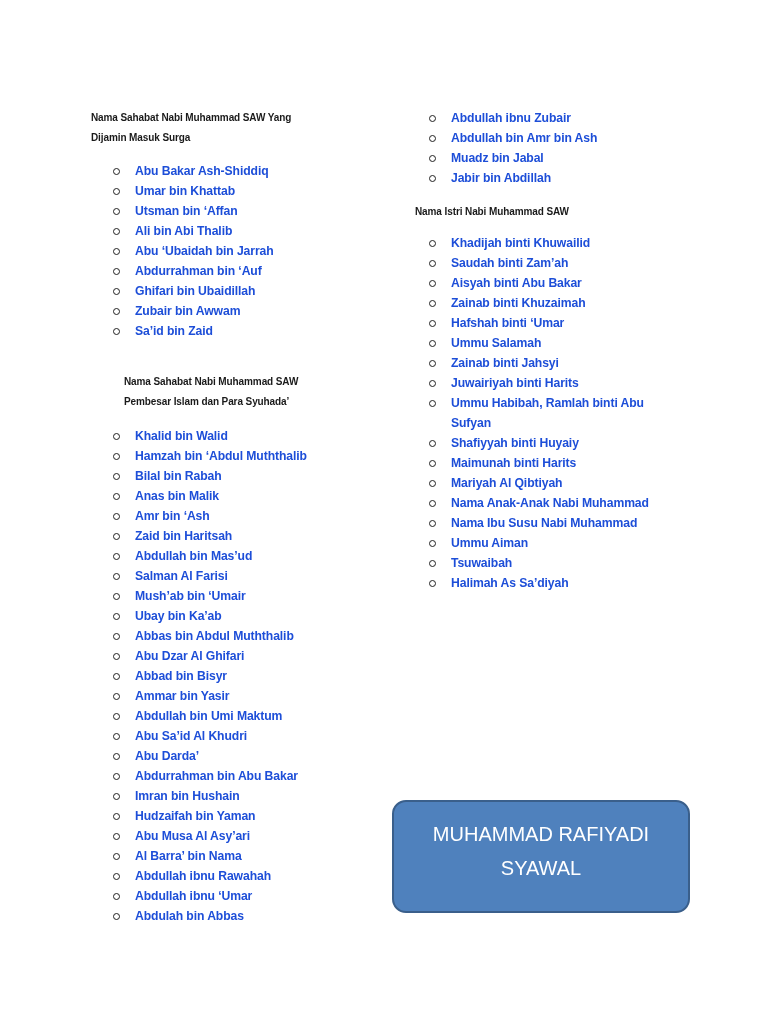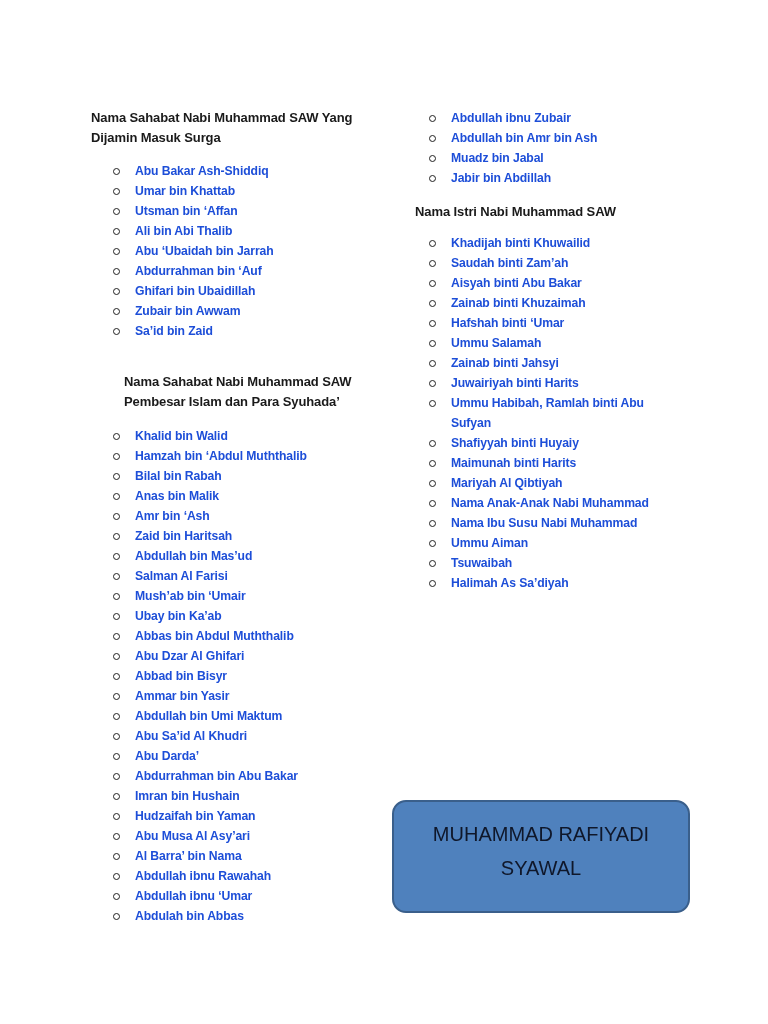--- a/index.html
+++ b/index.html
@@ -22,21 +22,21 @@
     }
     .col {
       position: absolute;
       top: 0;
     }
     .col-left { left: 91px; width: 300px; }
     .col-right { left: 407px; width: 300px; }
 
     .heading {
       font-weight: bold;
-      font-size: 13px;
+      font-size: 10px;
       line-height: 20px;
       color: #1a1a1a;
       letter-spacing: -0.1px;
     }
     ul.blist {
       list-style: none;
     }
     ul.blist li {
       position: relative;
       font-weight: bold;
@@ -75,21 +75,21 @@
       top: 800px;
       width: 298px;
       height: 113px;
       background: #4f81bd;
       border: 2px solid #3a5f8b;
       border-radius: 14px;
       display: flex;
       flex-direction: column;
       align-items: center;
       justify-content: center;
-      color: #0f172a;
+      color: #ffffff;
       font-size: 20px;
       line-height: 34px;
       text-align: center;
       padding-bottom: 12px;
     }
   </style>
 </head>
 <body>
 
 <div class="page">

